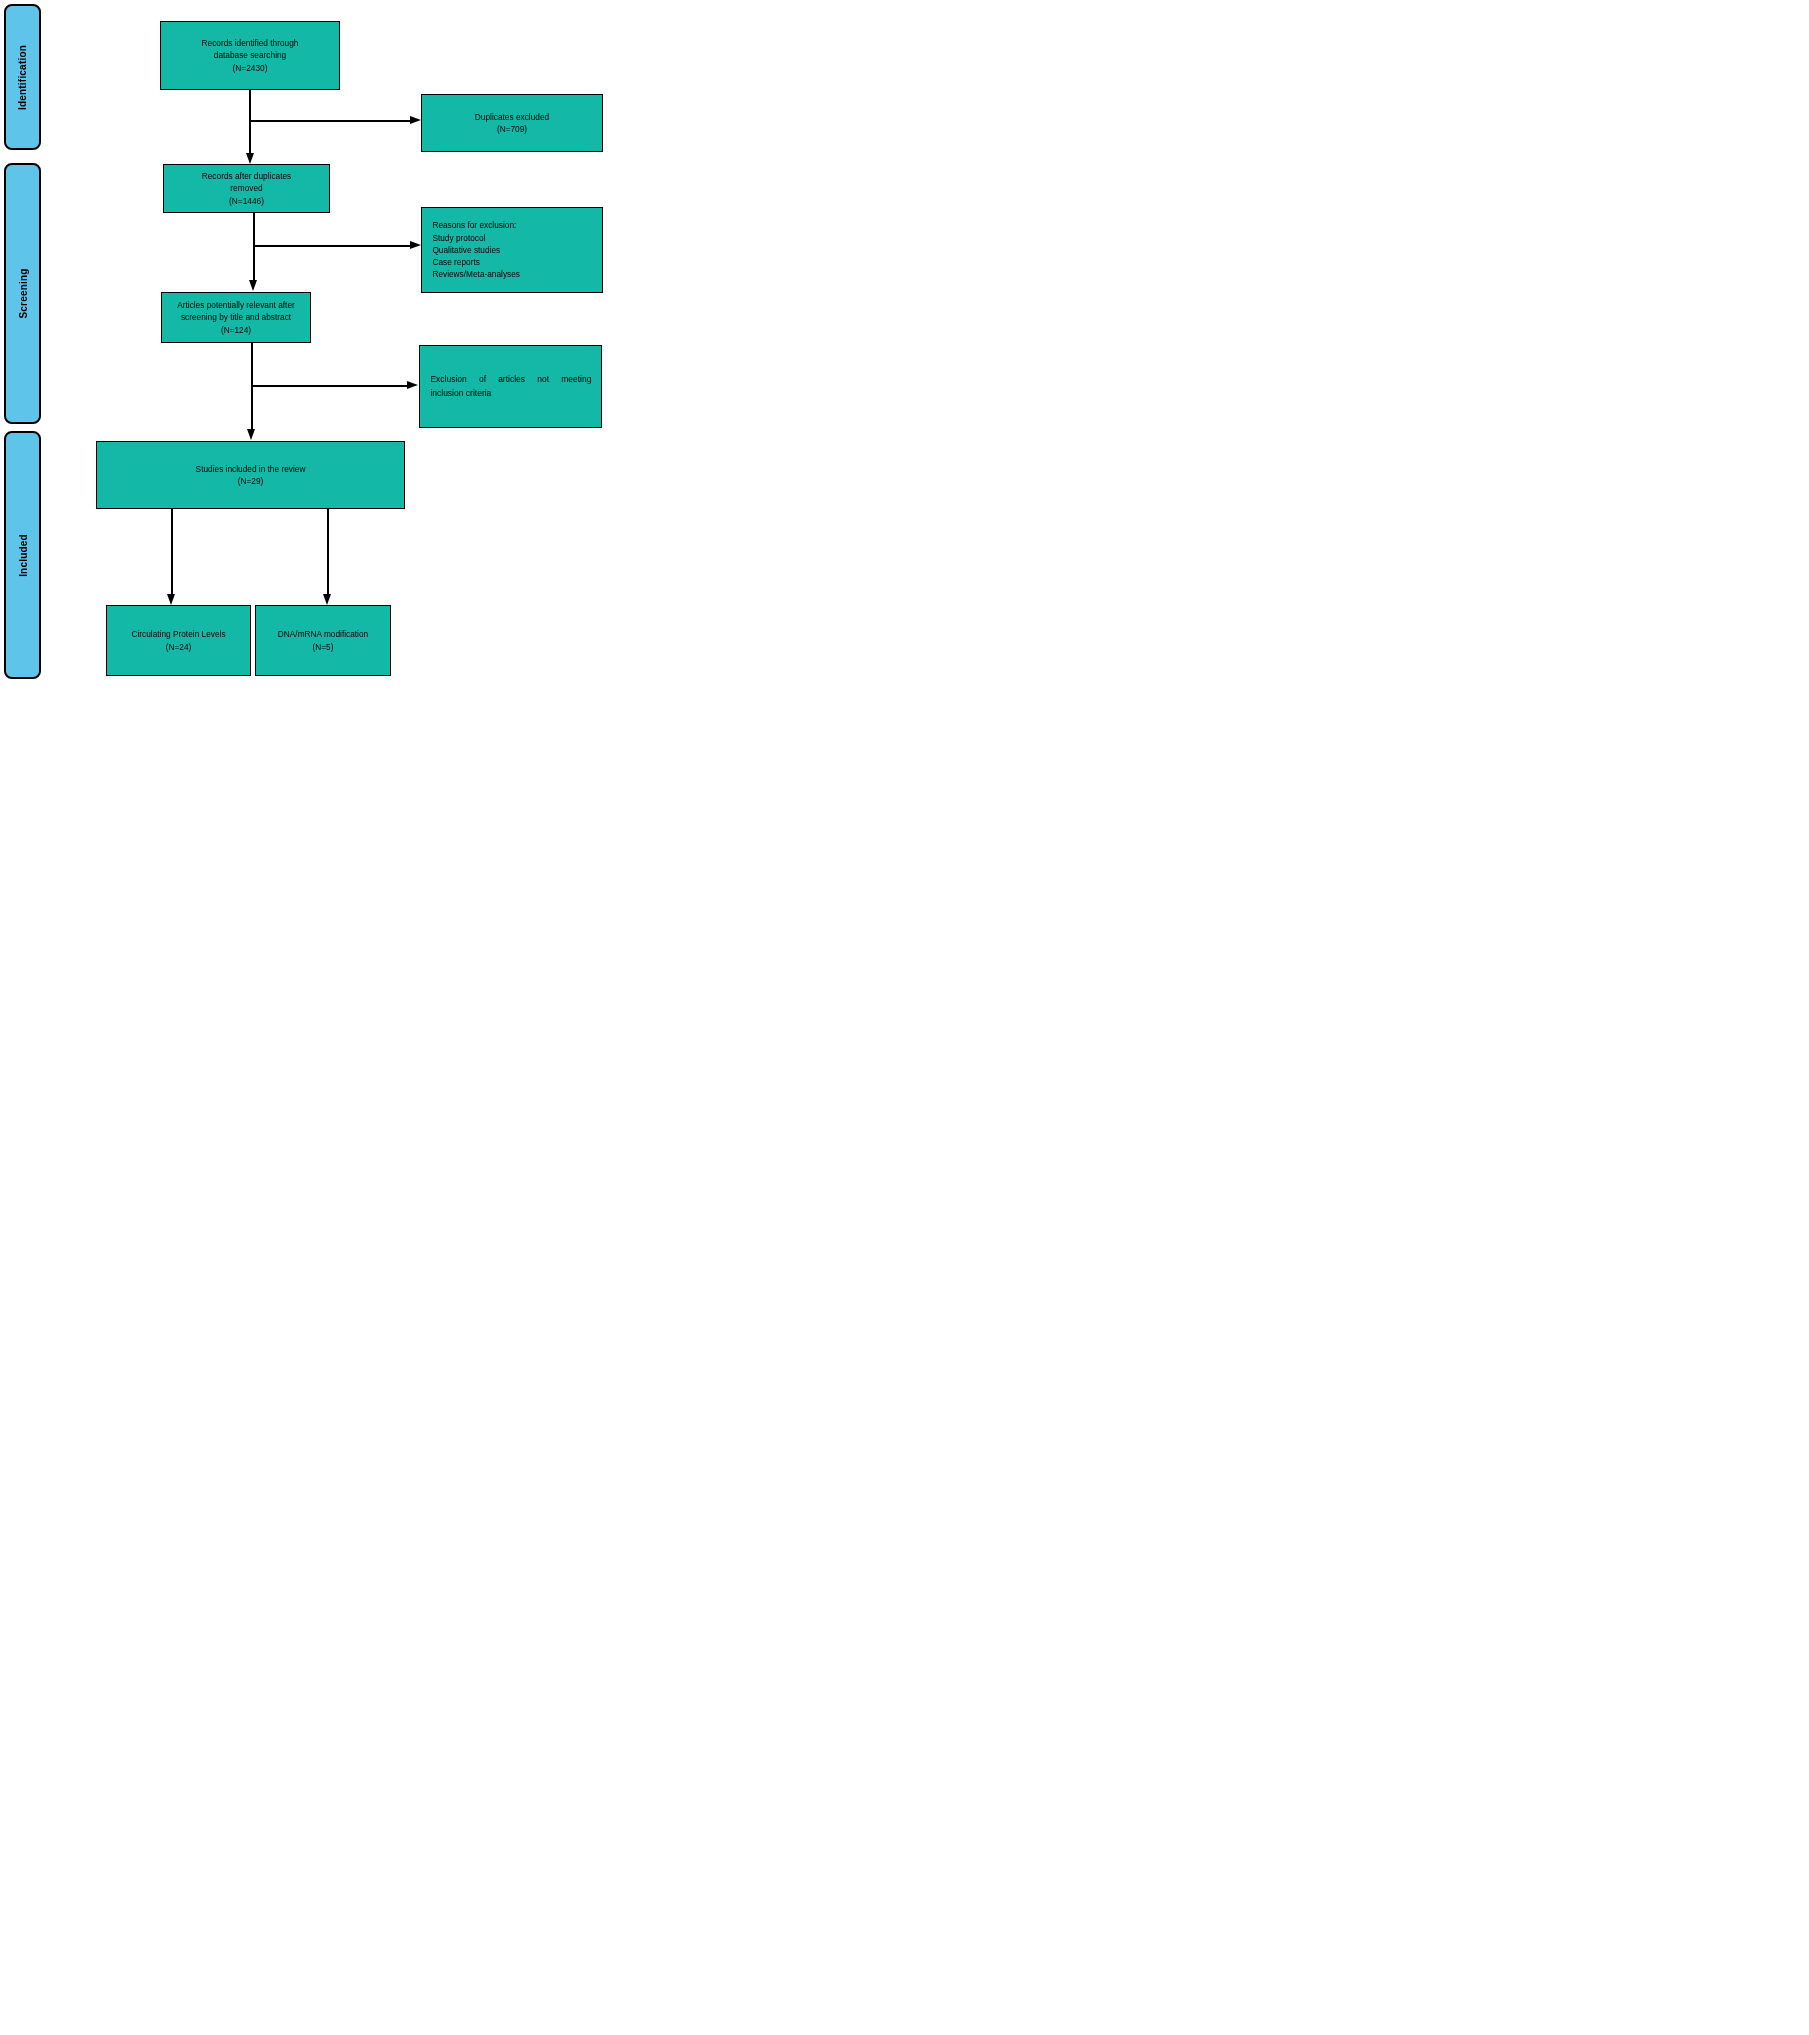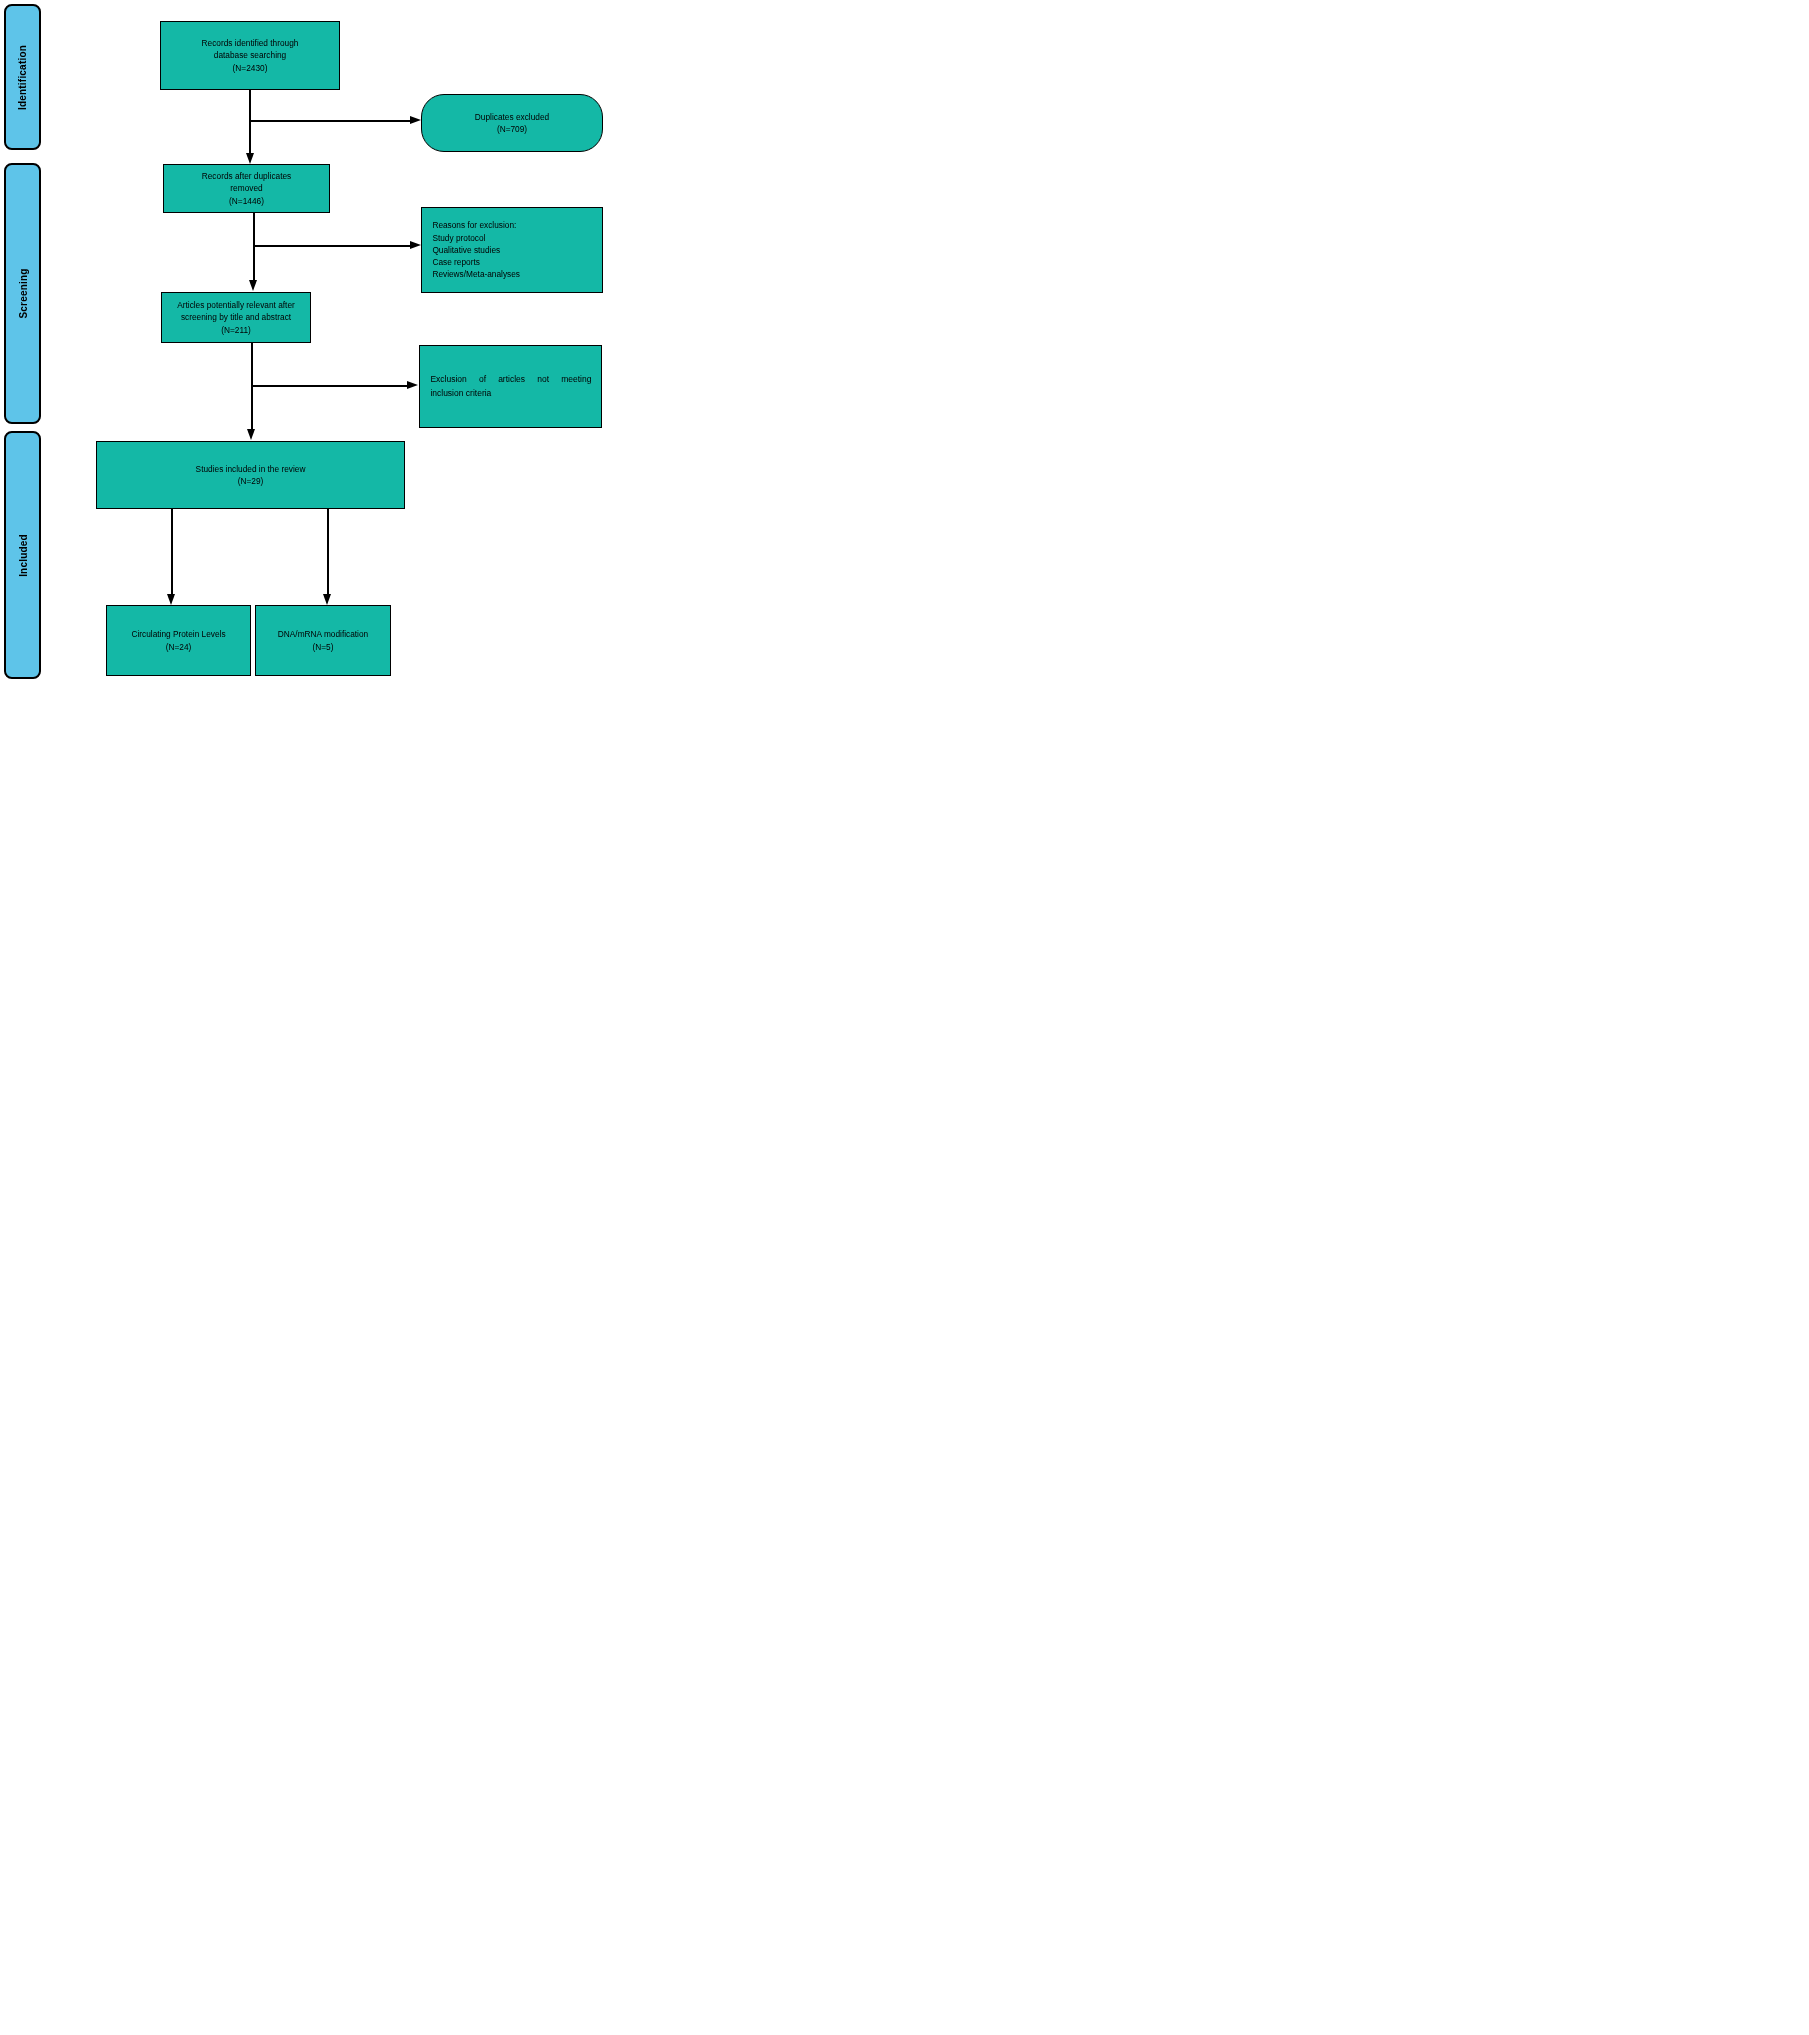--- a/index.html
+++ b/index.html
@@ -35,21 +35,21 @@
     position:absolute;
     border:1.7px solid #000;
     background:#14b8a6;
     box-sizing:border-box;
     display:flex;flex-direction:column;
     align-items:center;justify-content:center;
     text-align:center;
     font-size:8.3px;line-height:1.48;
   }
   #box-records-identified{left:160px;top:21px;width:180px;height:69px;}
-  #box-duplicates-excluded{left:421px;top:94px;width:182px;height:58px;border-radius:23px;}
+  #box-duplicates-excluded{left:421px;top:94px;width:182px;height:58px;}
   #box-records-after-duplicates{left:163px;top:164px;width:167px;height:49px;}
   #box-reasons-exclusion{
     left:421px;top:207px;width:182px;height:86px;
     align-items:flex-start;text-align:right;
     padding-left:10.4px;padding-right:3.5px;
   }
   #box-articles-relevant{left:161px;top:292px;width:150px;height:51px;text-align:center;}
   #box-exclusion-criteria{
     left:419px;top:345px;width:183px;height:83px;
     align-items:stretch;text-align:left;
@@ -118,21 +118,21 @@
     <span class="tline">Reasons for exclusion:</span>
     <span class="tline">Study protocol</span>
     <span class="tline">Qualitative studies</span>
     <span class="tline">Case reports</span>
     <span class="tline">Reviews/Meta-analyses</span>
   </div>
 
   <div class="fbox" id="box-articles-relevant">
     <span class="tline">Articles potentially relevant after</span>
     <span class="tline">screening by title and abstract</span>
-    <span class="tline">(N=211)</span>
+    <span class="tline">(N=124)</span>
   </div>
 
   <div class="fbox" id="box-exclusion-criteria">
     <span class="tline line-justified">Exclusion of articles not meeting</span>
     <span class="tline">inclusion criteria</span>
   </div>
 
   <div class="fbox" id="box-studies-included">
     <span class="tline">Studies included in the review</span>
     <span class="tline">(N=29)</span>

